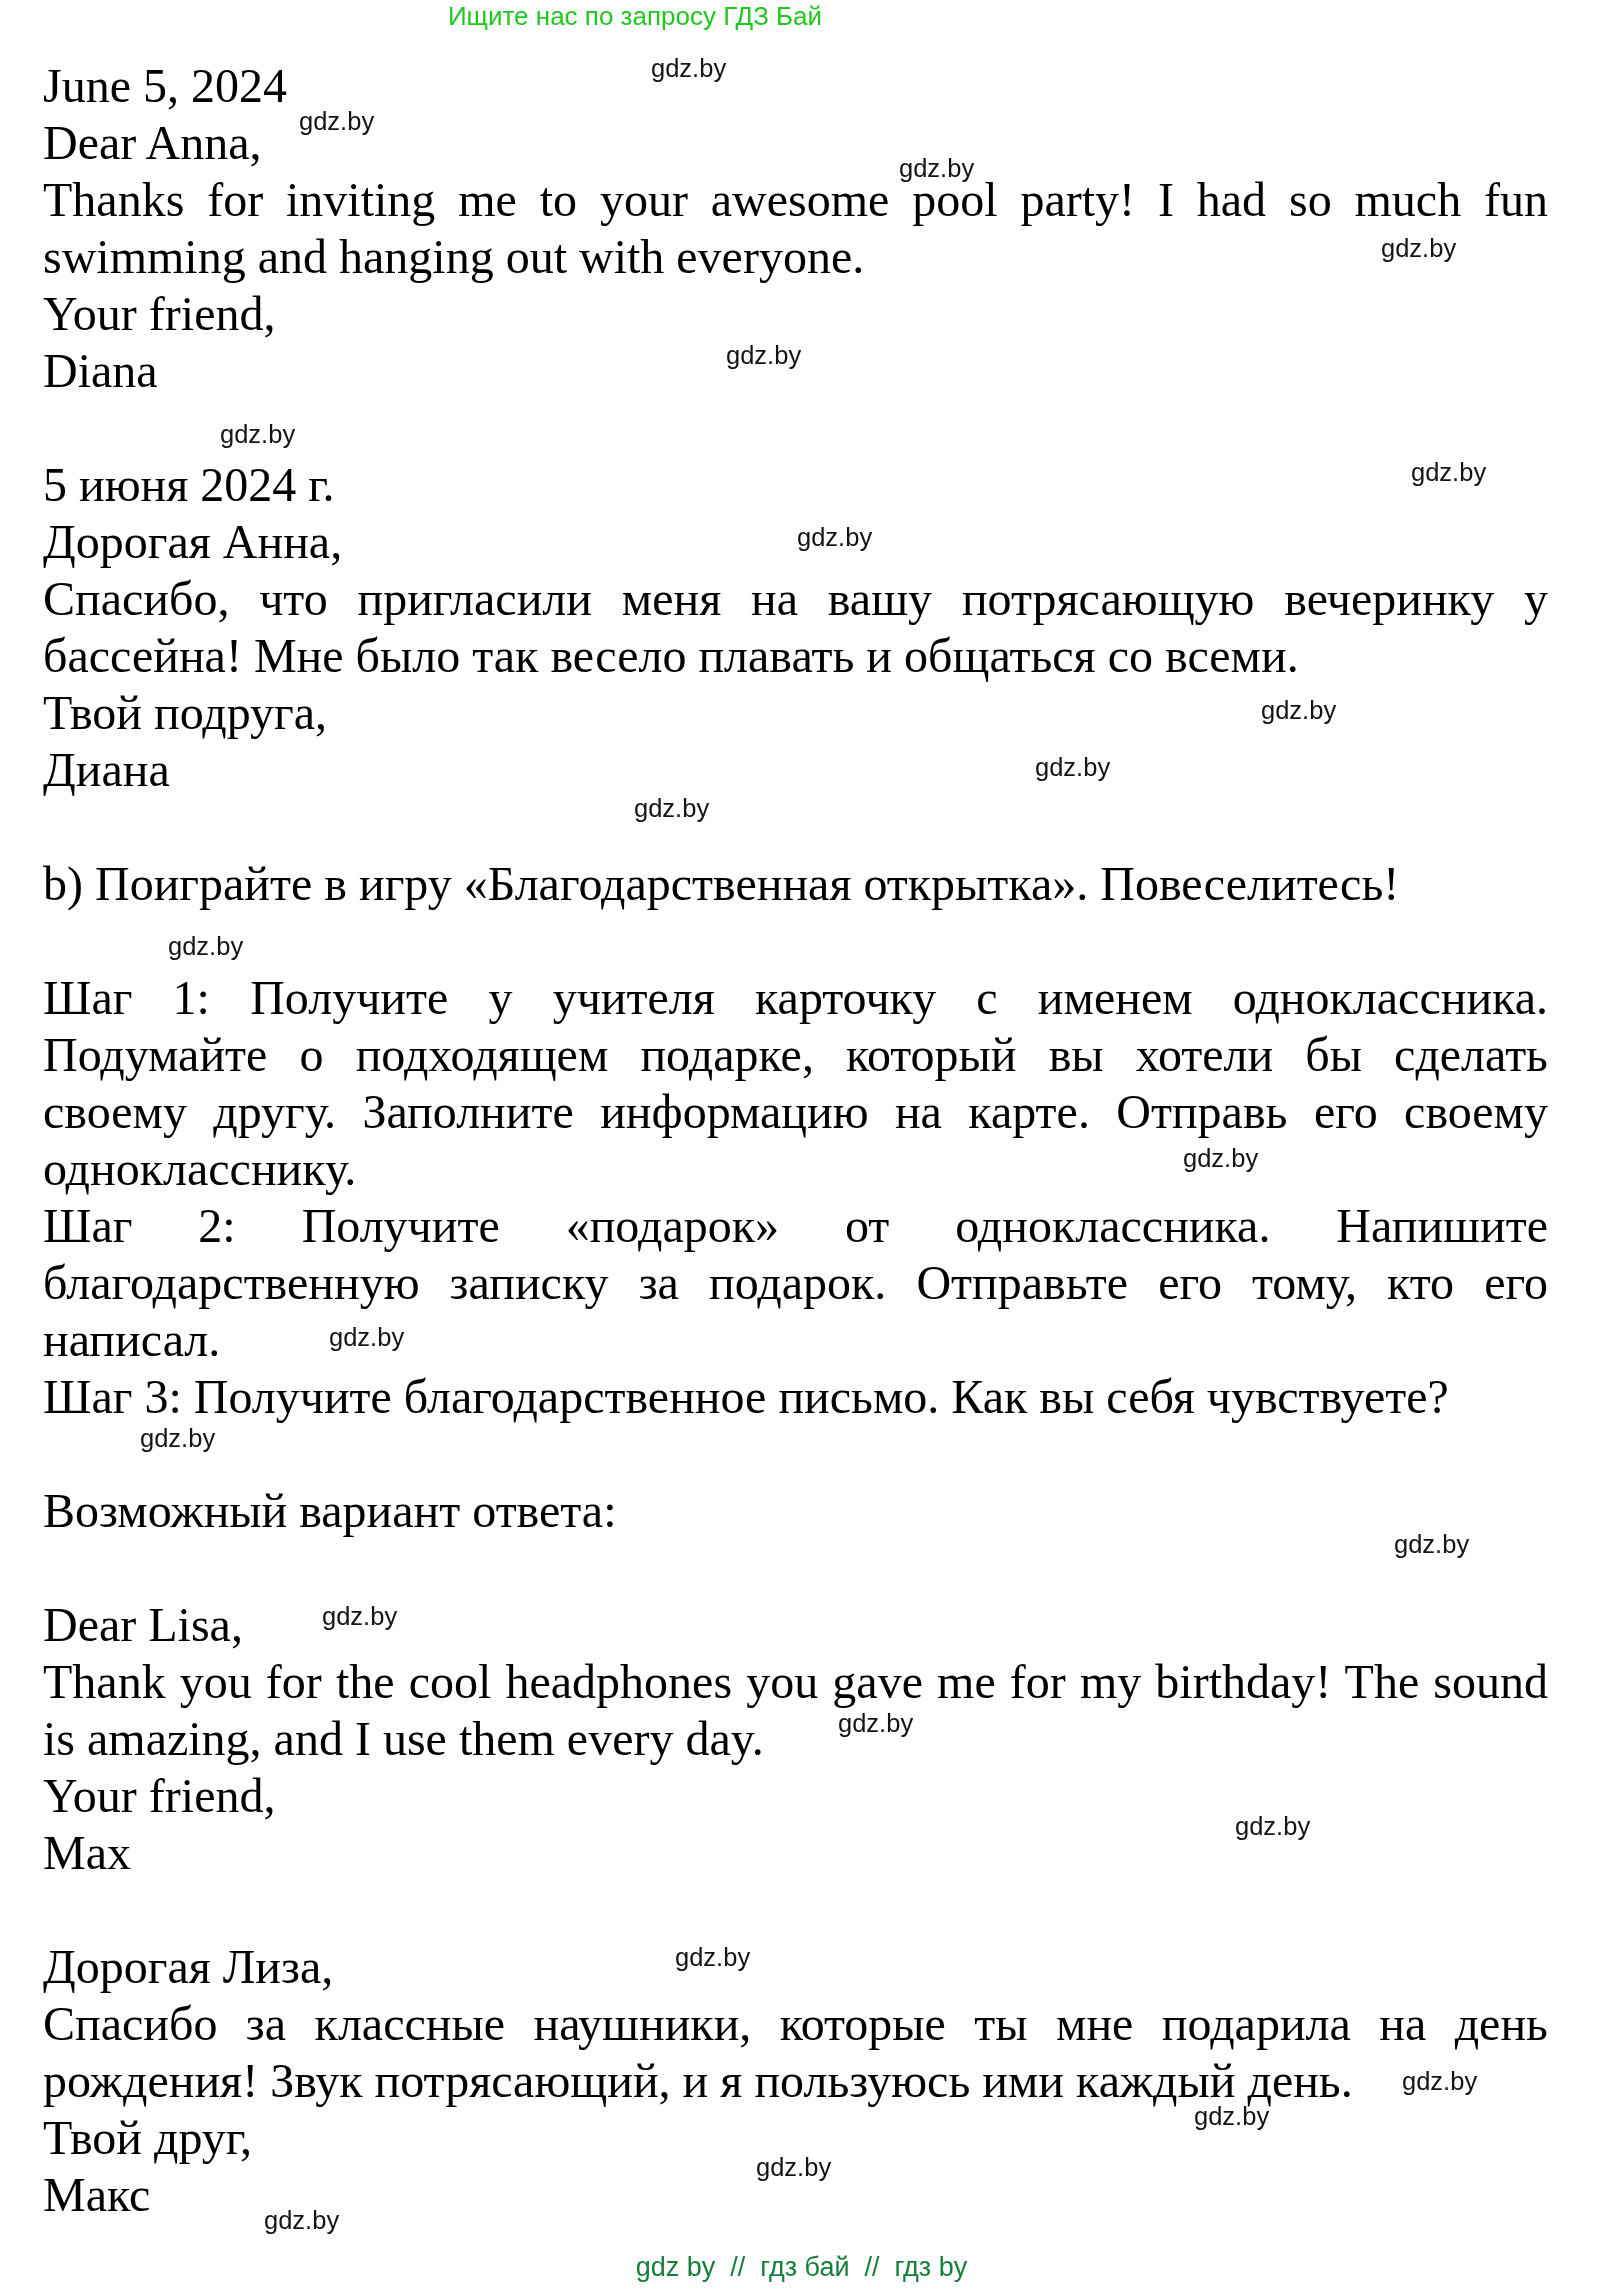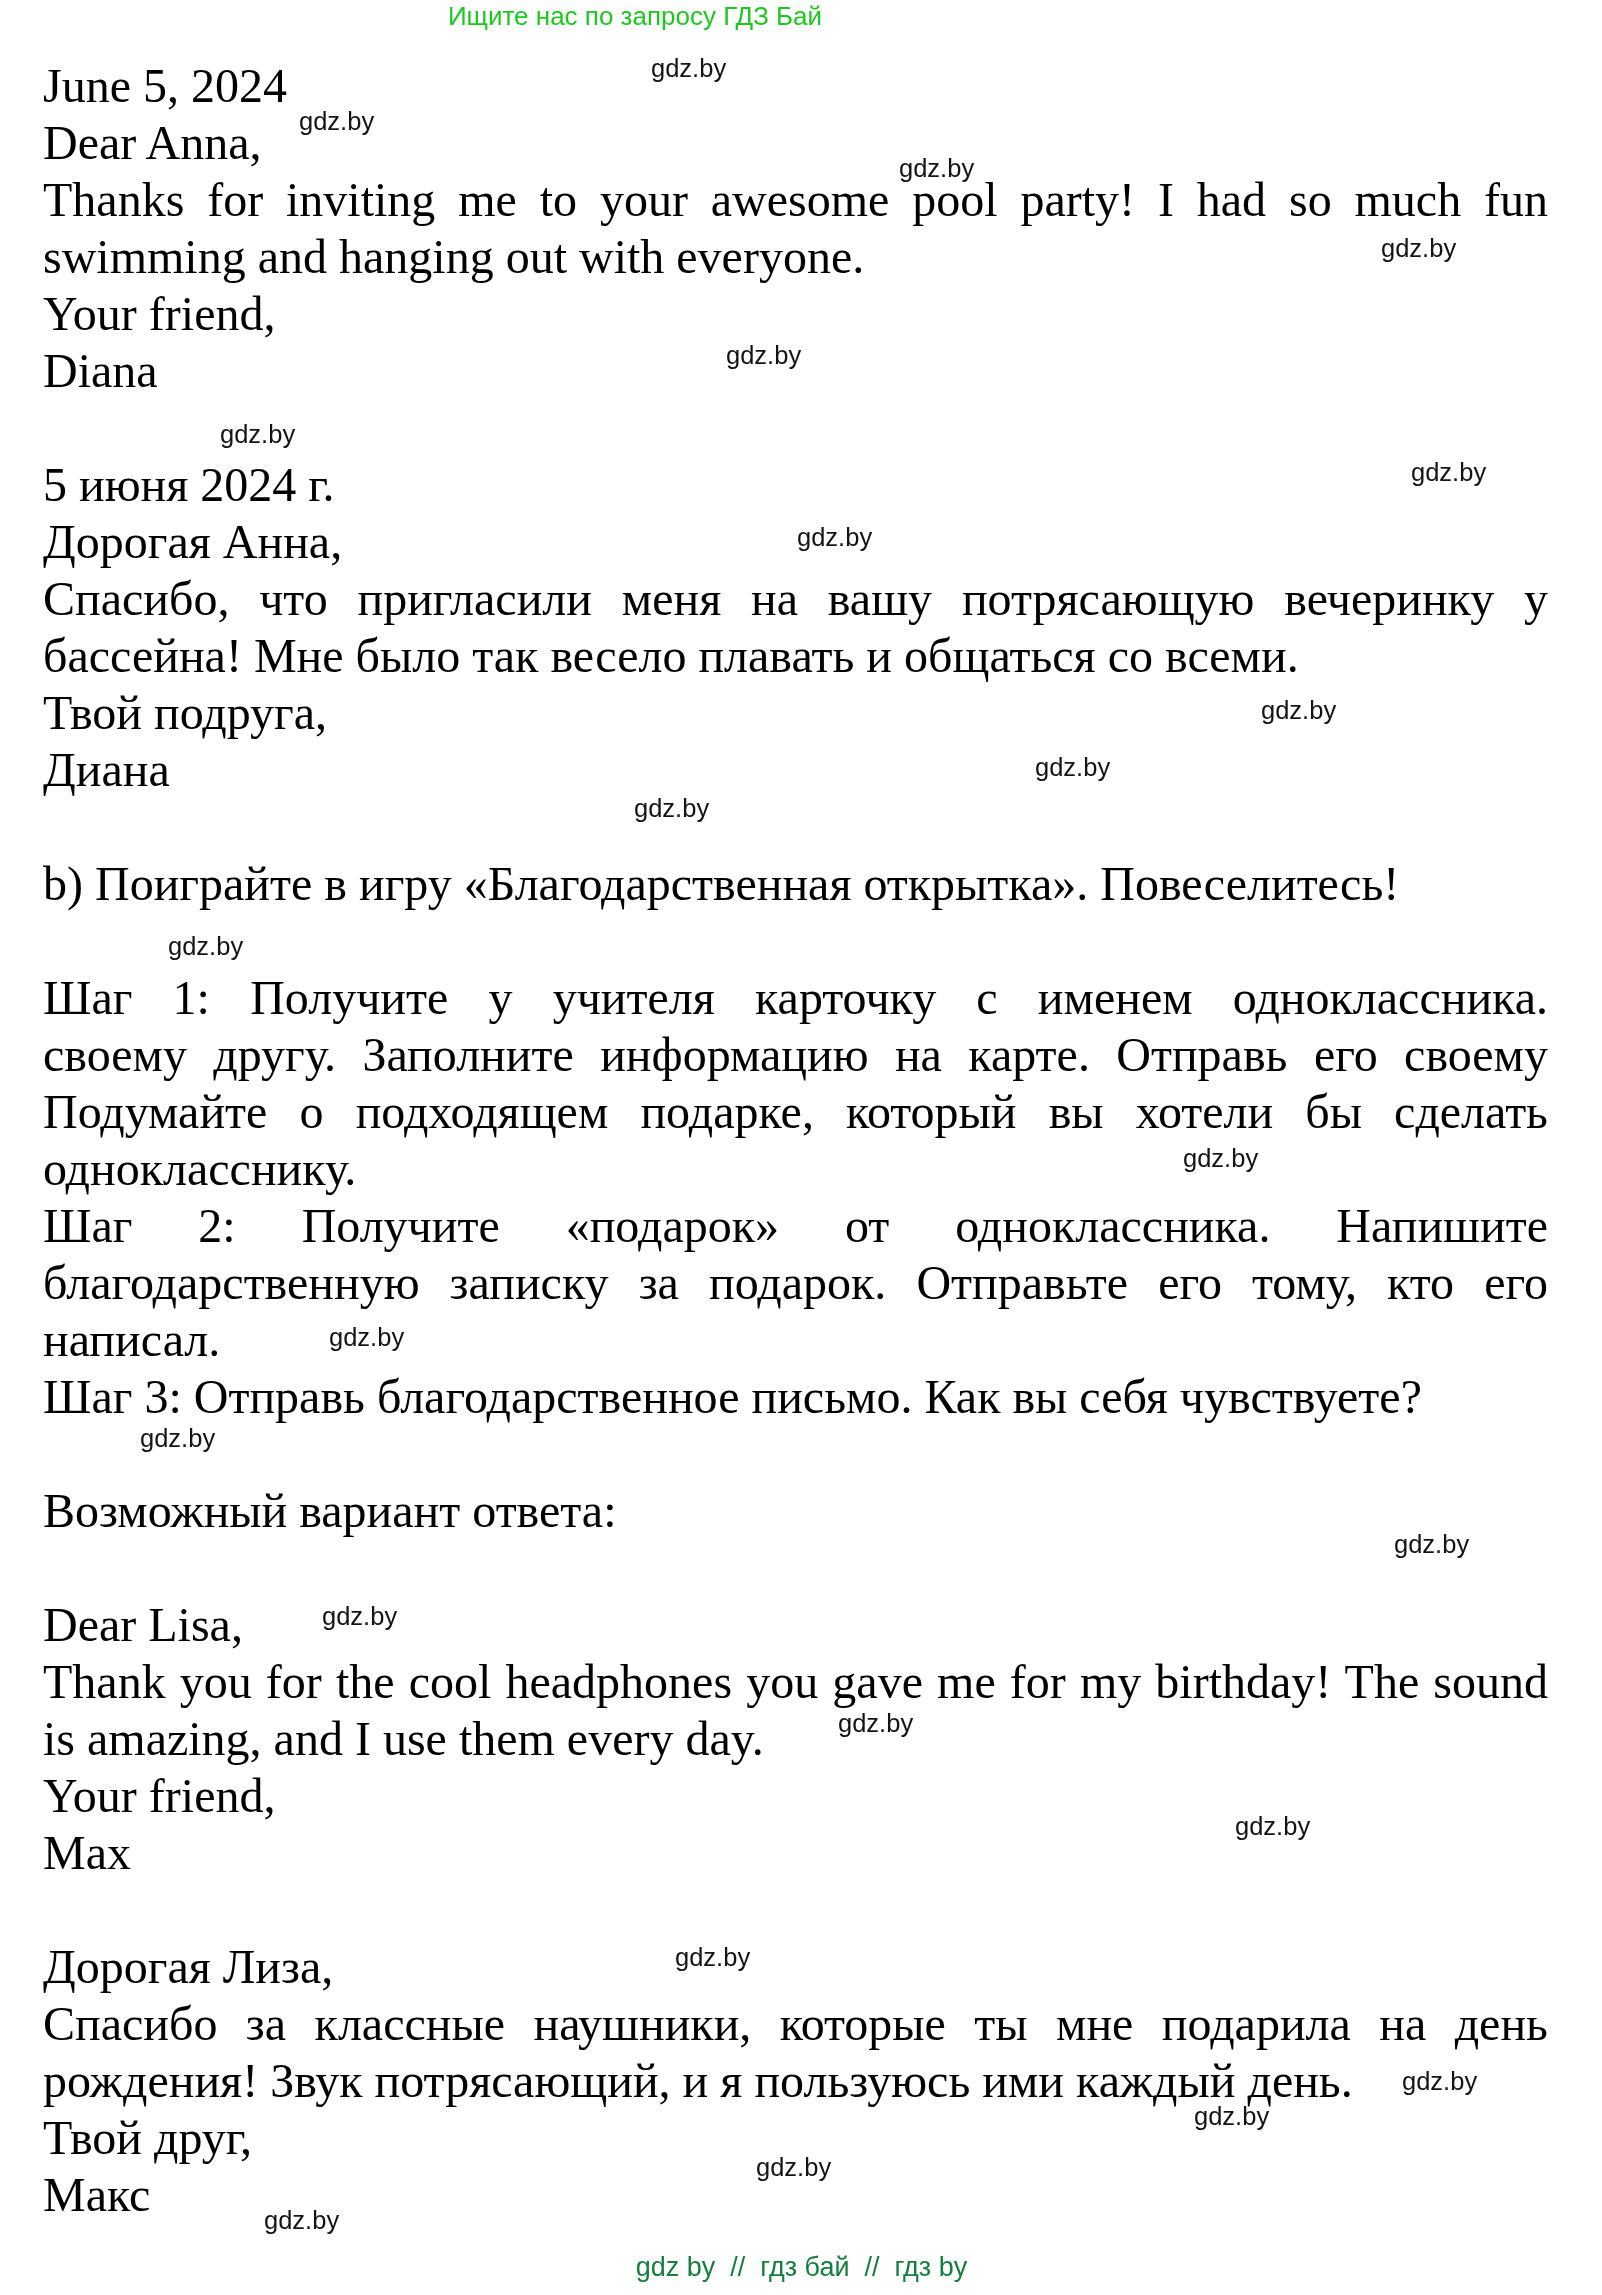--- a/index.html
+++ b/index.html
@@ -49,31 +49,31 @@
     <span class="line">бассейна! Мне было так весело плавать и общаться со всеми.</span>
     <span class="line">Твой подруга,</span>
     <span class="line">Диана</span>
   </section>
   <span class="blank"></span>
   <section>
     <span class="line">b) Поиграйте в игру «Благодарственная открытка». Повеселитесь!</span>
     <span class="blank"></span>
     <div>
       <span class="line justify">Шаг 1: Получите у учителя карточку с именем одноклассника.</span>
+      <span class="line justify">Подумайте о подходящем подарке, который вы хотели бы сделать</span>
       <span class="line justify">своему другу. Заполните информацию на карте. Отправь его своему</span>
-      <span class="line justify">Подумайте о подходящем подарке, который вы хотели бы сделать</span>
       <span class="line">однокласснику.</span>
     </div>
     <div>
       <span class="line justify">Шаг 2: Получите «подарок» от одноклассника. Напишите</span>
       <span class="line justify">благодарственную записку за подарок. Отправьте его тому, кто его</span>
       <span class="line">написал.</span>
     </div>
     <div>
-      <span class="line">Шаг 3: Отправь благодарственное письмо. Как вы себя чувствуете?</span>
+      <span class="line">Шаг 3: Получите благодарственное письмо. Как вы себя чувствуете?</span>
     </div>
   </section>
   <span class="blank"></span>
   <span class="line">Возможный вариант ответа:</span>
   <span class="blank"></span>
   <section>
     <span class="line">Dear Lisa,</span>
     <span class="line justify">Thank you for the cool headphones you gave me for my birthday! The sound</span>
     <span class="line">is amazing, and I use them every day.</span>
     <span class="line">Your friend,</span>

